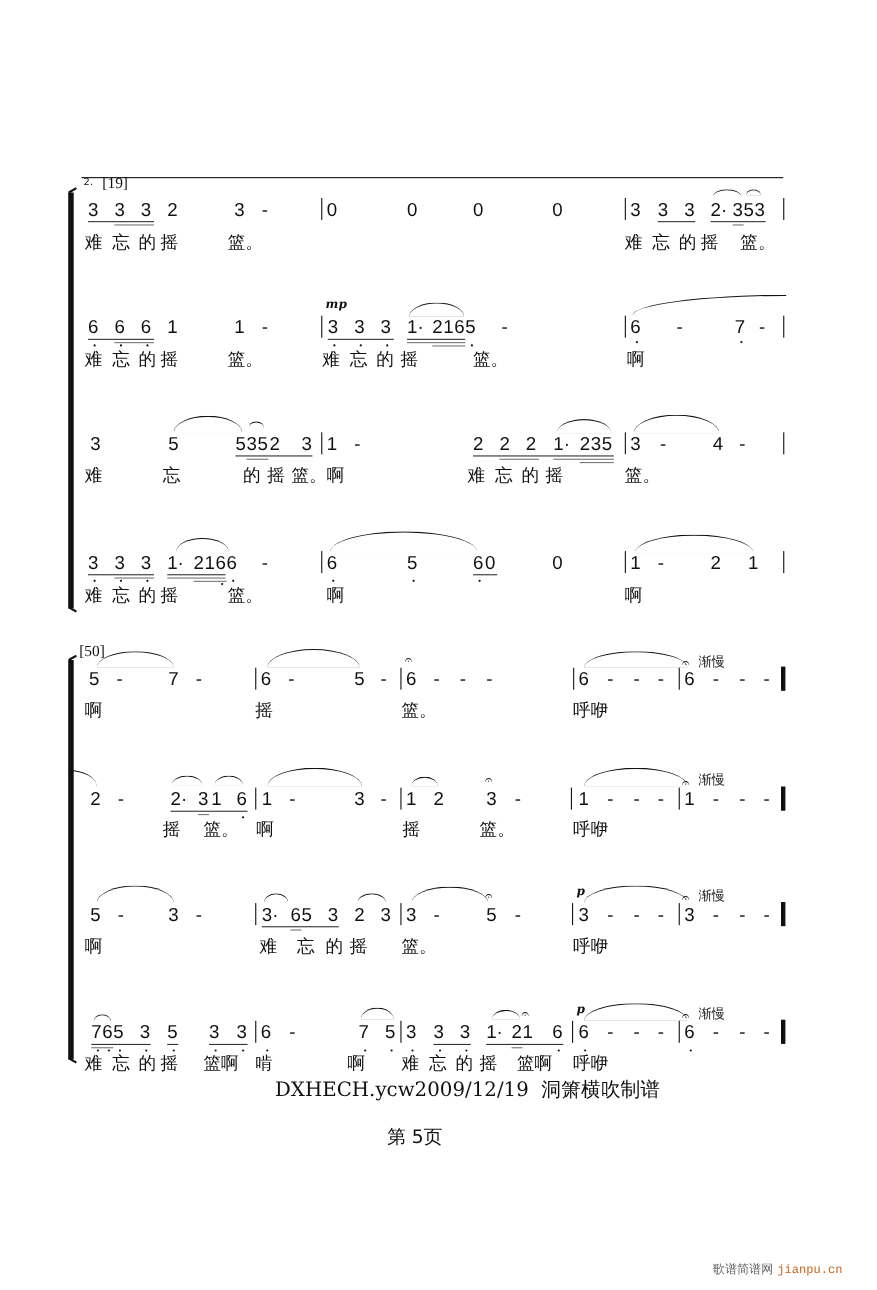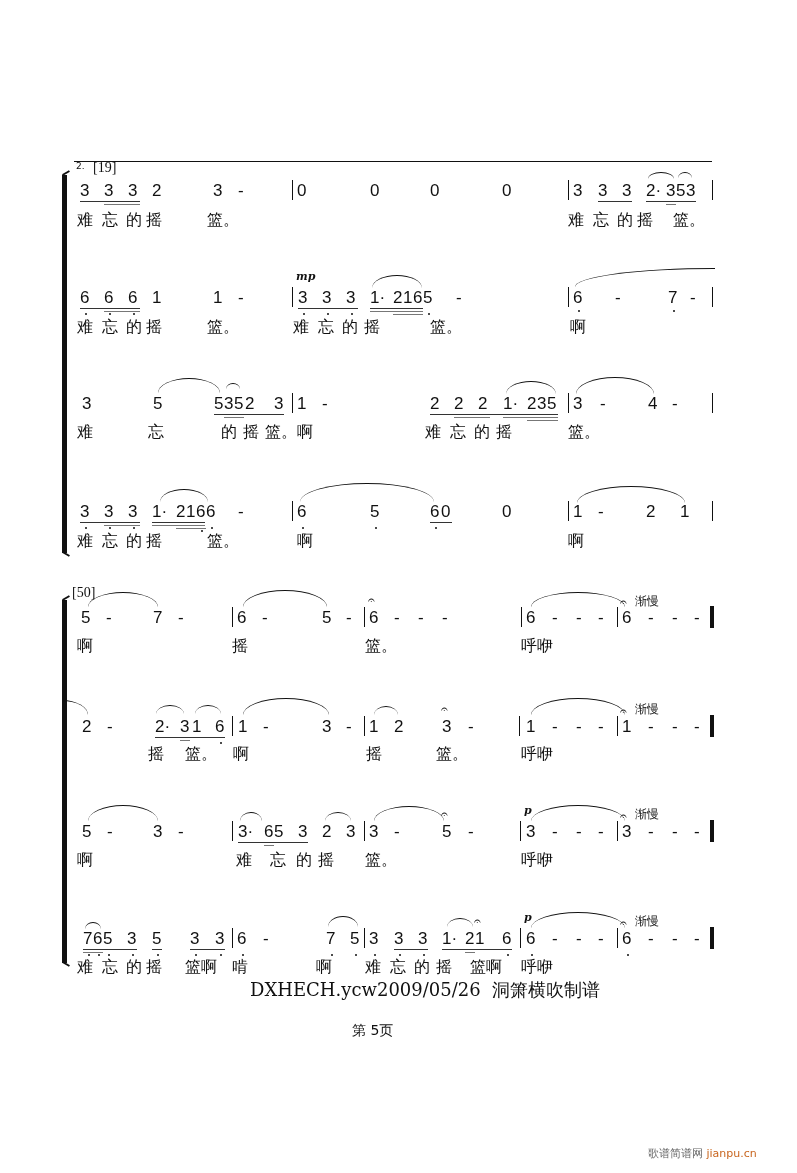--- a/index.html
+++ b/index.html
@@ -12,23 +12,23 @@
   .ul { position:absolute; height:1px; background:#333; }
   .ul2 { position:absolute; height:1px; background:#777; }
   .dot { position:absolute; width:2px; height:2px; background:#111; border-radius:1px; }
   .slur { position:absolute; border-top:1px solid #111; border-radius:50% 50% 0 0 / 100% 100% 0 0; }
   .fermata { position:absolute; font-size:12px; line-height:12px; font-family:"DejaVu Sans", sans-serif; }
   .dyn { position:absolute; font-family:"DejaVu Serif", serif; font-style:italic; font-weight:bold; font-size:11px; }
   .mark { position:absolute; font-family:"DejaVu Sans", sans-serif; font-size:12px; }
   .bracket { position:absolute; background:#111; }
   .topline { position:absolute; height:1px; background:#111; }
   .credit { position:absolute; font-family:"DejaVu Serif", serif; font-size:18px; white-space:pre; }
-  .page { position:absolute; font-family:"DejaVu Sans", sans-serif; font-size:14px; }
+  .page { position:absolute; font-family:"DejaVu Sans", sans-serif; font-size:17px; }
   .wm { position:absolute; font-family:"DejaVu Sans", sans-serif; font-size:11px; color:#666; }
-  .wm b { color:#c8651e; font-weight:normal; }
+  .wm b { color:#c8651e; font-weight:normal;font-family:Liberation Mono, monospace; }
   .final { position:absolute; width:4px; background:#111; }
 </style>
 </head>
 <body>
 
 <div class="topline" style="left:74px; top:161px; width:638px;"></div>
 <div class="abs" style="left:76px; top:161px; font-size:9px;">2.</div>
 <div class="abs" style="left:93px; top:160px; font-family:'Liberation Serif',serif; font-size:14px;">[19]</div>
 
 <div class="bracket" style="left:62px; top:175px; width:5px; height:378px;"></div>
@@ -433,18 +433,18 @@
   <span class="lyric" style="left:232px; top:958px;">啃</span>
   <span class="lyric" style="left:316px; top:958px;">啊</span>
   <span class="lyric" style="left:365px; top:958px;">难</span>
   <span class="lyric" style="left:390px; top:958px;">忘</span>
   <span class="lyric" style="left:414px; top:958px;">的</span>
   <span class="lyric" style="left:436px; top:958px;">摇</span>
   <span class="lyric" style="left:470px; top:958px;">篮啊</span>
   <span class="lyric" style="left:521px; top:958px;">呼咿</span>
 </div>
 
-<div class="credit" style="left:250px; top:978px;">DXHECH.ycw2009/05/26  洞箫横吹制谱</div>
+<div class="credit" style="left:250px; top:978px;">DXHECH.ycw2009/12/19  洞箫横吹制谱</div>
 <div class="page" style="left:352px; top:1022px;">第 5页</div>
 <div class="wm" style="left:648px; top:1146px;">
   <span>歌谱简谱网</span>
   <b>jianpu.cn</b>
 </div>
 
 </body></html>

